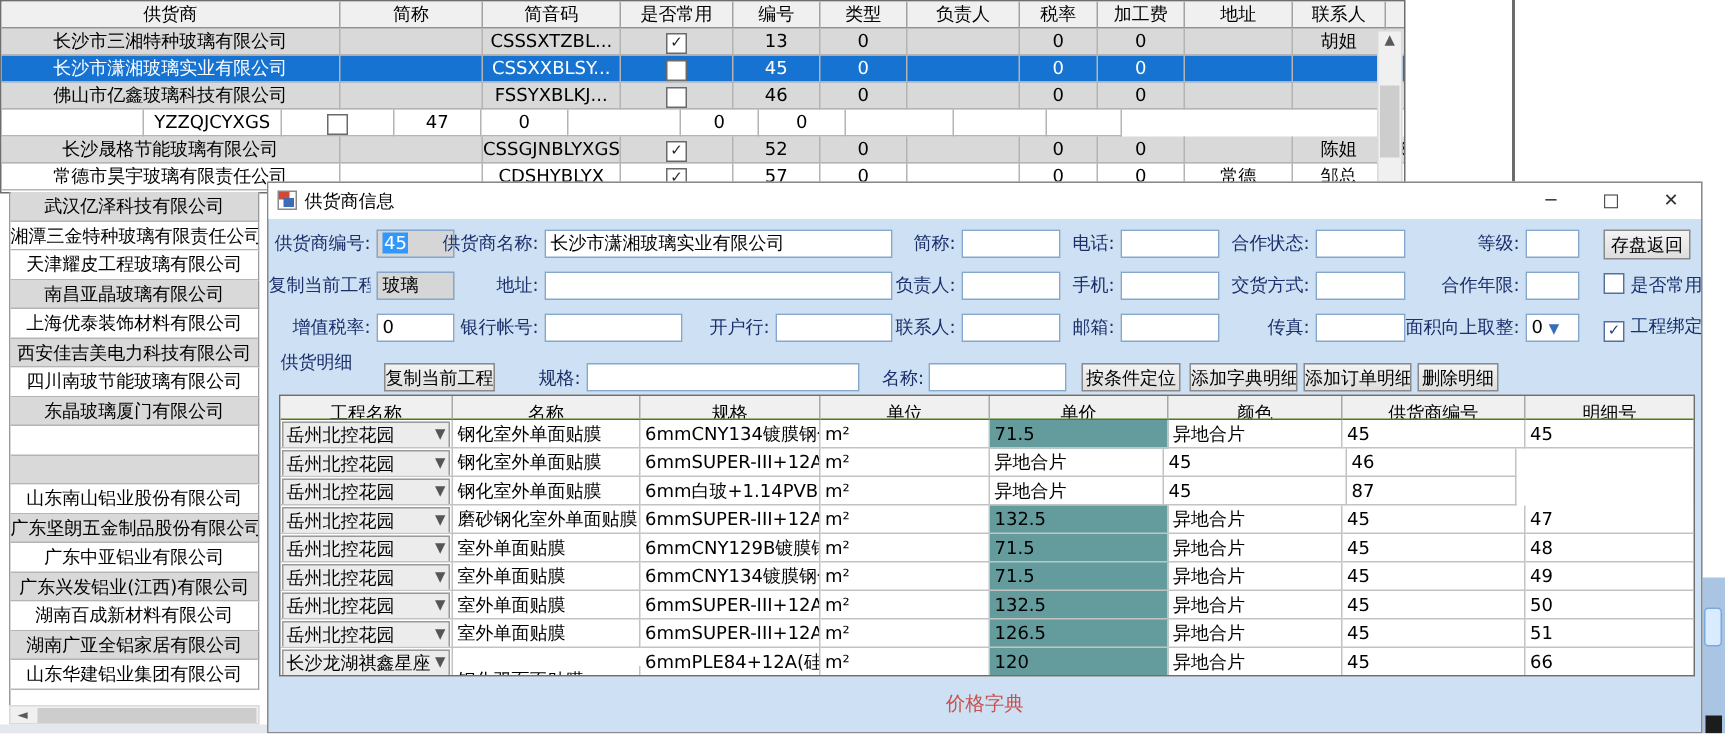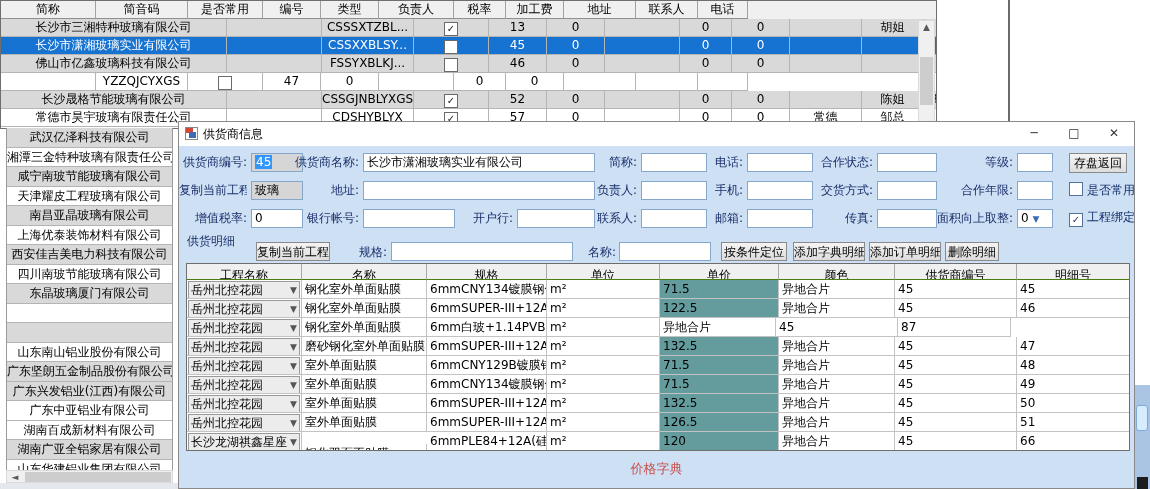--- a/index.html
+++ b/index.html
@@ -66,20 +66,21 @@
   #dlg-icon .bar{position:absolute;left:0;top:0;width:7px;height:5px;background:#d14836;}
   #dlg-icon .pane{position:absolute;right:1px;bottom:1px;width:7px;height:6px;background:#3d6cb4;}
 </style>
 </head>
 <body>
 
 <div id="screen">
 
   <div id="top-table" class="abs">
       <div class="trow hdr">
+        <div class="tcell" style="width: 226px;">供货商</div>
         <div class="tcell" style="width: 95px;">简称</div>
         <div class="tcell" style="width: 92px;">简音码</div>
         <div class="tcell" style="width: 75px;">是否常用</div>
         <div class="tcell" style="width: 58px;">编号</div>
         <div class="tcell" style="width: 58px;">类型</div>
         <div class="tcell" style="width: 75px;">负责人</div>
         <div class="tcell" style="width: 52px;">税率</div>
         <div class="tcell" style="width: 58px;">加工费</div>
         <div class="tcell" style="width: 72px;">地址</div>
         <div class="tcell" style="width: 62px;">联系人</div>
@@ -173,33 +174,32 @@
   <div class="abs sb" style="left:918px;top:20px;width:17px;height:108px;">
     <div class="sb-arrow" style="height:14px;">▲</div>
     <div class="sb-thumb" style="position:absolute;left:1px;top:36px;width:13px;height:48px;"></div>
   </div>
 
   <div id="vline" class="abs"></div>
 
   <div id="left-list" class="abs">
       <div class="lrow gray">武汉亿泽科技有限公司</div>
       <div class="lrow">湘潭三金特种玻璃有限责任公司</div>
-      <div class="lrow gray">咸宁南玻节能玻璃有限公司</div>
       <div class="lrow">天津耀皮工程玻璃有限公司</div>
       <div class="lrow gray">南昌亚晶玻璃有限公司</div>
       <div class="lrow">上海优泰装饰材料有限公司</div>
       <div class="lrow gray">西安佳吉美电力科技有限公司</div>
       <div class="lrow">四川南玻节能玻璃有限公司</div>
       <div class="lrow gray">东晶玻璃厦门有限公司</div>
       <div class="lrow"></div>
       <div class="lrow gray"></div>
       <div class="lrow">山东南山铝业股份有限公司</div>
       <div class="lrow gray">广东坚朗五金制品股份有限公司</div>
+      <div class="lrow">广东中亚铝业有限公司</div>
       <div class="lrow gray">广东兴发铝业(江西)有限公司</div>
-      <div class="lrow">广东中亚铝业有限公司</div>
       <div class="lrow">湖南百成新材料有限公司</div>
       <div class="lrow gray">湖南广亚全铝家居有限公司</div>
       <div class="lrow">山东华建铝业集团有限公司</div>
     </div>
 
   <div class="abs sb" style="left:6px;top:470px;width:167px;height:13px;">
     <span class="sb-arrow" style="position:absolute;left:2px;top:0;width:12px;line-height:12px;">◄</span>
     <div class="sb-thumb" style="position:absolute;left:18px;top:1px;width:146px;height:10px;"></div>
   </div>
 
@@ -306,21 +306,20 @@
         <div class="drow">
           <div class="dcell" style="width: 115px; padding: 1px;">
             <div class="combo-cell">
               <span>岳州北控花园</span>
               <span class="arr">▼</span>
             </div>
           </div>
           <div class="dcell" style="width: 125px;">钢化室外单面贴膜</div>
           <div class="dcell" style="width: 120px;">6mmSUPER-III+12A(硅...</div>
           <div class="dcell" style="width: 113px;">m²</div>
-          <div class="dcell teal" style="width: 119px;">122.5</div>
           <div class="dcell" style="width: 116px;">异地合片</div>
           <div class="dcell" style="width: 122px;">45</div>
           <div class="dcell" style="width: 113px;">46</div>
         </div>
         <div class="drow">
           <div class="dcell" style="width: 115px; padding: 1px;">
             <div class="combo-cell">
               <span>岳州北控花园</span>
               <span class="arr">▼</span>
             </div>

